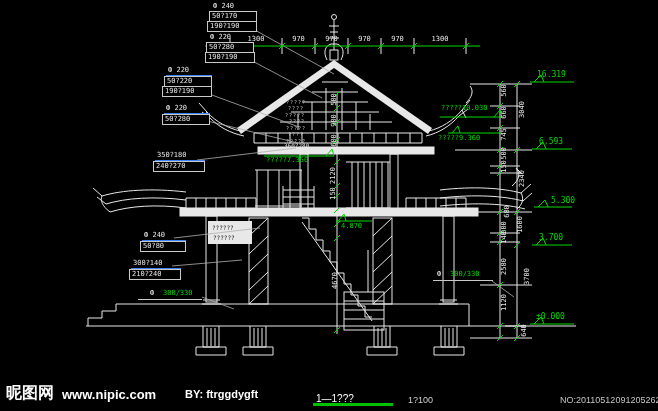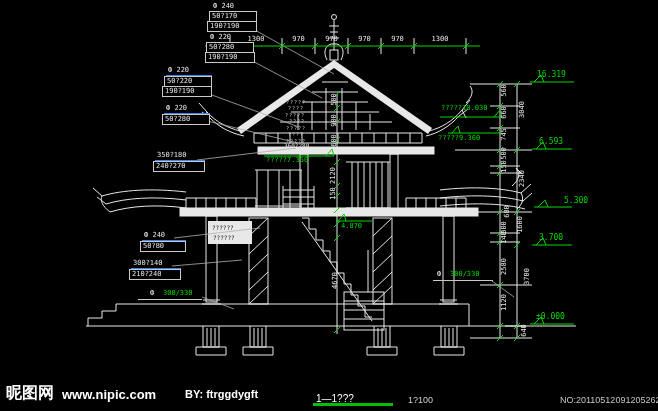--- a/index.html
+++ b/index.html
@@ -186,21 +186,21 @@
 
   <div class="vd" style="left:316px;top:96px">500</div>
   <div class="vd" style="left:316px;top:117px">900</div>
   <div class="vd" style="left:316px;top:137px">600</div>
   <div class="vd" style="left:315px;top:172px">2120</div>
   <div class="vd" style="left:315px;top:190px">150</div>
   <div class="vd" style="left:317px;top:277px">4670</div>
 
   <div class="elev" style="left:537px;top:71px">16.319</div>
   <div class="elev" style="left:539px;top:138px">6.593</div>
-  <div class="elev" style="left:564px;top:197px">5.300</div>
+  <div class="elev" style="left:551px;top:197px">5.300</div>
   <div class="elev" style="left:539px;top:234px">3.700</div>
   <div class="elev" style="left:536px;top:313px">±0.000</div>
   <div class="elev" style="left:441px;top:105px;font-size:7px">?????10.030</div>
   <div class="elev" style="left:438px;top:135px;font-size:7px">?????9.360</div>
   <div class="elev" style="left:266px;top:157px;font-size:7px">?????7.350</div>
   <div class="elev" style="left:341px;top:223px;font-size:7px">4.870</div>
 
   <div class="wm" style="left:6px;top:385px;font-size:16px;font-weight:bold">昵图网</div>
   <div class="wm" style="left:62px;top:388px;font-size:13px;font-weight:bold">www.nipic.com</div>
   <div class="wm" style="left:185px;top:389px;font-size:11px;font-weight:bold">BY: ftrggdygft</div>

